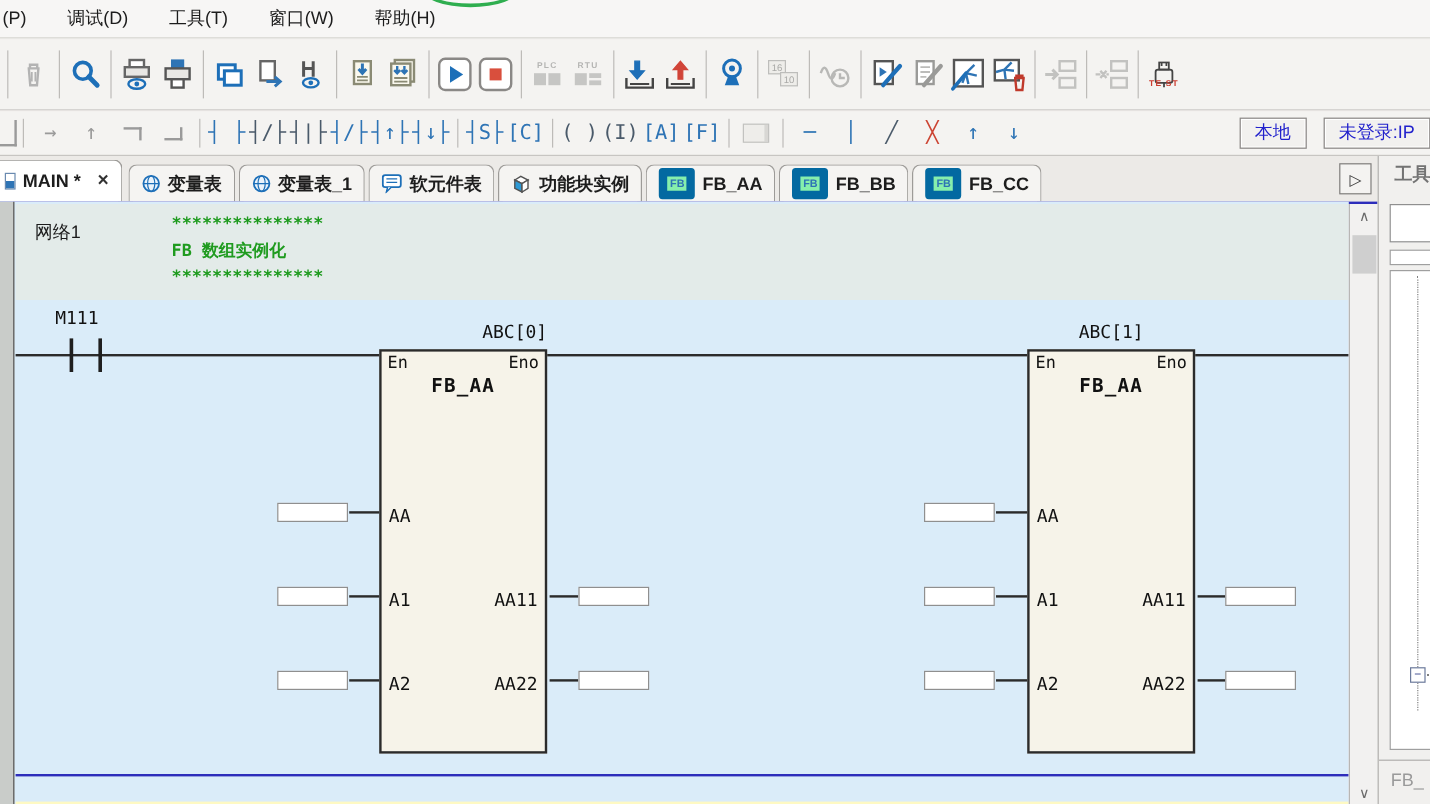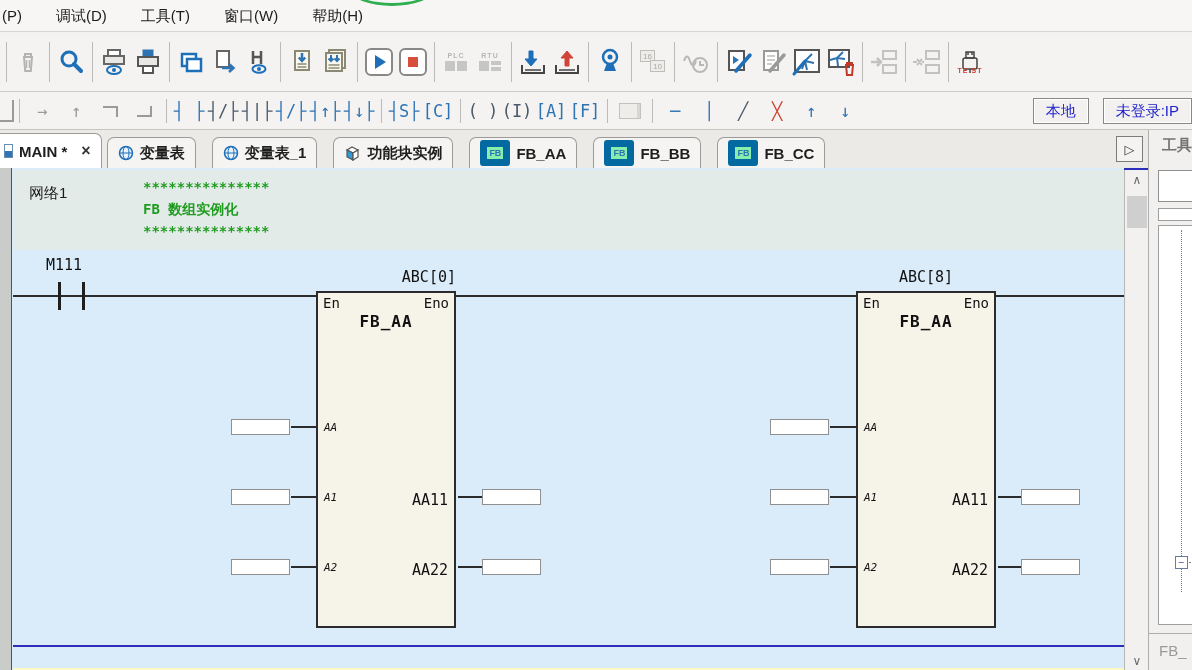--- a/index.html
+++ b/index.html
@@ -33,21 +33,21 @@
   .redtxt { color:#cc3b2e; }
   .btn-frame { border:1px solid #8a8886; background:#f2f1ef; box-shadow:inset 0 0 0 1px #fff;
     font-size:15px; color:#2222cc; padding:3px 12px; line-height:18px; white-space:nowrap; }
   #login-box { overflow:hidden; max-width:95px; }
 
   
   #tabbar { left:0; top:130px; width:1148px; height:38px; background:#eceae7;
     display:flex; align-items:flex-end; }
   .tab { height:31px; display:flex; align-items:center; gap:6px; padding:0 10px;
     border:1px solid #9d9b98; border-bottom:none; border-radius:7px 7px 0 0;
-    background:#f5f4f2; margin-right:16px; font-size:15px; font-weight:600; color:#1d1d1d;
+    background:#f5f4f2; margin-right:3px; font-size:15px; font-weight:600; color:#1d1d1d;
     flex:0 0 auto; white-space:nowrap; }
   .tab.active { background:#ffffff; height:35px; font-weight:700; border-radius:0 7px 0 0;
     border-left:none; margin-right:5px; }
   .tab .close { font-size:16px; font-weight:700; color:#333; margin-left:8px; }
   .fbbadge { display:inline-block; border:7px solid #0369a1; border-radius:3px; color:#2e74b5;
     font-size:9px; font-weight:700; padding:1px 2px; line-height:10px; background:#86efac; }
   #tab-overflow { left:1116px; top:136px; width:27px; height:26px; border:1px solid #7e7c7a;
     background:#f4f3f1; display:flex; align-items:center; justify-content:center;
     font-size:13px; color:#333; }
 
@@ -70,21 +70,21 @@
     font-size:15px; color:#111; }
 
   .fblock { top:123px; width:140px; height:337px; background:#f6f3e9; border:2px solid #2b2b2b; }
   .fbtitle { top:100px; width:140px; text-align:center; font-family:"DejaVu Sans Mono", monospace;
     font-size:15px; color:#111; }
   .mono { font-family:"DejaVu Sans Mono", monospace; color:#111; }
   .fb-en { position:absolute; left:5px; top:2px; font-size:14px; }
   .fb-eno { position:absolute; right:5px; top:2px; font-size:14px; }
   .fb-name { position:absolute; left:0; top:19px; width:100%; text-align:center;
     font-size:16px; font-weight:700; letter-spacing:1px; }
-  .pin-in { position:absolute; left:6px; font-size:11px;font-style:italic; }
+  .pin-in { position:absolute; left:6px; font-size:15px; }
   .pin-out { position:absolute; right:6px; font-size:15px; }
   .stub { height:2px; background:#2b2b2b; }
   .operand { width:59px; height:16px; background:#ffffff; border:1px solid #8f8f8f; }
 
   
   #vscroll { left:1124px; top:170px; width:24px; height:500px; background:#f2f1f0;
     border-left:1px solid #b8b6b4; }
   .scr-btn { position:absolute; left:1px; width:22px; height:19px; background:#f2f1f0;
     display:flex; align-items:center; justify-content:center; color:#6a6a6a; font-size:12px; }
   #scr-up { top:0; }
@@ -430,20 +430,28 @@
     <div class="tab">
       <svg width="16" height="16">
         <circle cx="8" cy="8" r="6.5" fill="#eaf3fb" stroke="#1d6fb8" stroke-width="1.5"></circle>
         <ellipse cx="8" cy="8" rx="3" ry="6.5" fill="none" stroke="#1d6fb8" stroke-width="1"></ellipse>
         <path d="M1.5 8h13" stroke="#1d6fb8" stroke-width="1"></path>
       </svg>
       <span>变量表_1</span>
     </div>
     <div class="tab">
       <svg width="17" height="16">
+        <rect x="1" y="1" width="15" height="10" rx="2" fill="#fff" stroke="#1d6fb8" stroke-width="1.5"></rect>
+        <path d="M4 4h9 M4 7h9" stroke="#1d6fb8" stroke-width="1"></path>
+        <path d="M5 11l-1 4 4-4" fill="#fff" stroke="#1d6fb8" stroke-width="1.2"></path>
+      </svg>
+      <span>软元件表</span>
+    </div>
+    <div class="tab">
+      <svg width="17" height="16">
         <path d="M3 5l5-3 6 3-5 3z" fill="#fff" stroke="#555" stroke-width="1.2"></path>
         <path d="M3 5v7l6 3V8z" fill="#2e9ad6" stroke="#555" stroke-width="1.2"></path>
         <path d="M14 5v7l-5 3V8z" fill="#fff" stroke="#555" stroke-width="1.2"></path>
       </svg>
       <span>功能块实例</span>
     </div>
     <div class="tab">
       <span class="fbbadge">FB</span>
       <span>FB_AA</span>
     </div>
@@ -490,21 +498,21 @@
     <div class="abs stub" style="left:291px;top:398px;width:25px;"></div>
     <div class="abs operand" style="left:231px;top:251px;"></div>
     <div class="abs operand" style="left:231px;top:321px;"></div>
     <div class="abs operand" style="left:231px;top:391px;"></div>
 
     <div class="abs stub" style="left:458px;top:328px;width:24px;"></div>
     <div class="abs stub" style="left:458px;top:398px;width:24px;"></div>
     <div class="abs operand" style="left:482px;top:321px;"></div>
     <div class="abs operand" style="left:482px;top:391px;"></div>
 
-    <div class="abs fbtitle" style="left:856px;">ABC[8]</div>
+    <div class="abs fbtitle" style="left:856px;">ABC[1]</div>
     <div class="abs fblock" style="left:856px;">
       <span class="mono fb-en">En</span>
       <span class="mono fb-eno">Eno</span>
       <span class="mono fb-name">FB_AA</span>
       <span class="mono pin-in" style="top:128px;">AA</span>
       <span class="mono pin-in" style="top:198px;">A1</span>
       <span class="mono pin-in" style="top:268px;">A2</span>
       <span class="mono pin-out" style="top:198px;">AA11</span>
       <span class="mono pin-out" style="top:268px;">AA22</span>
     </div>

